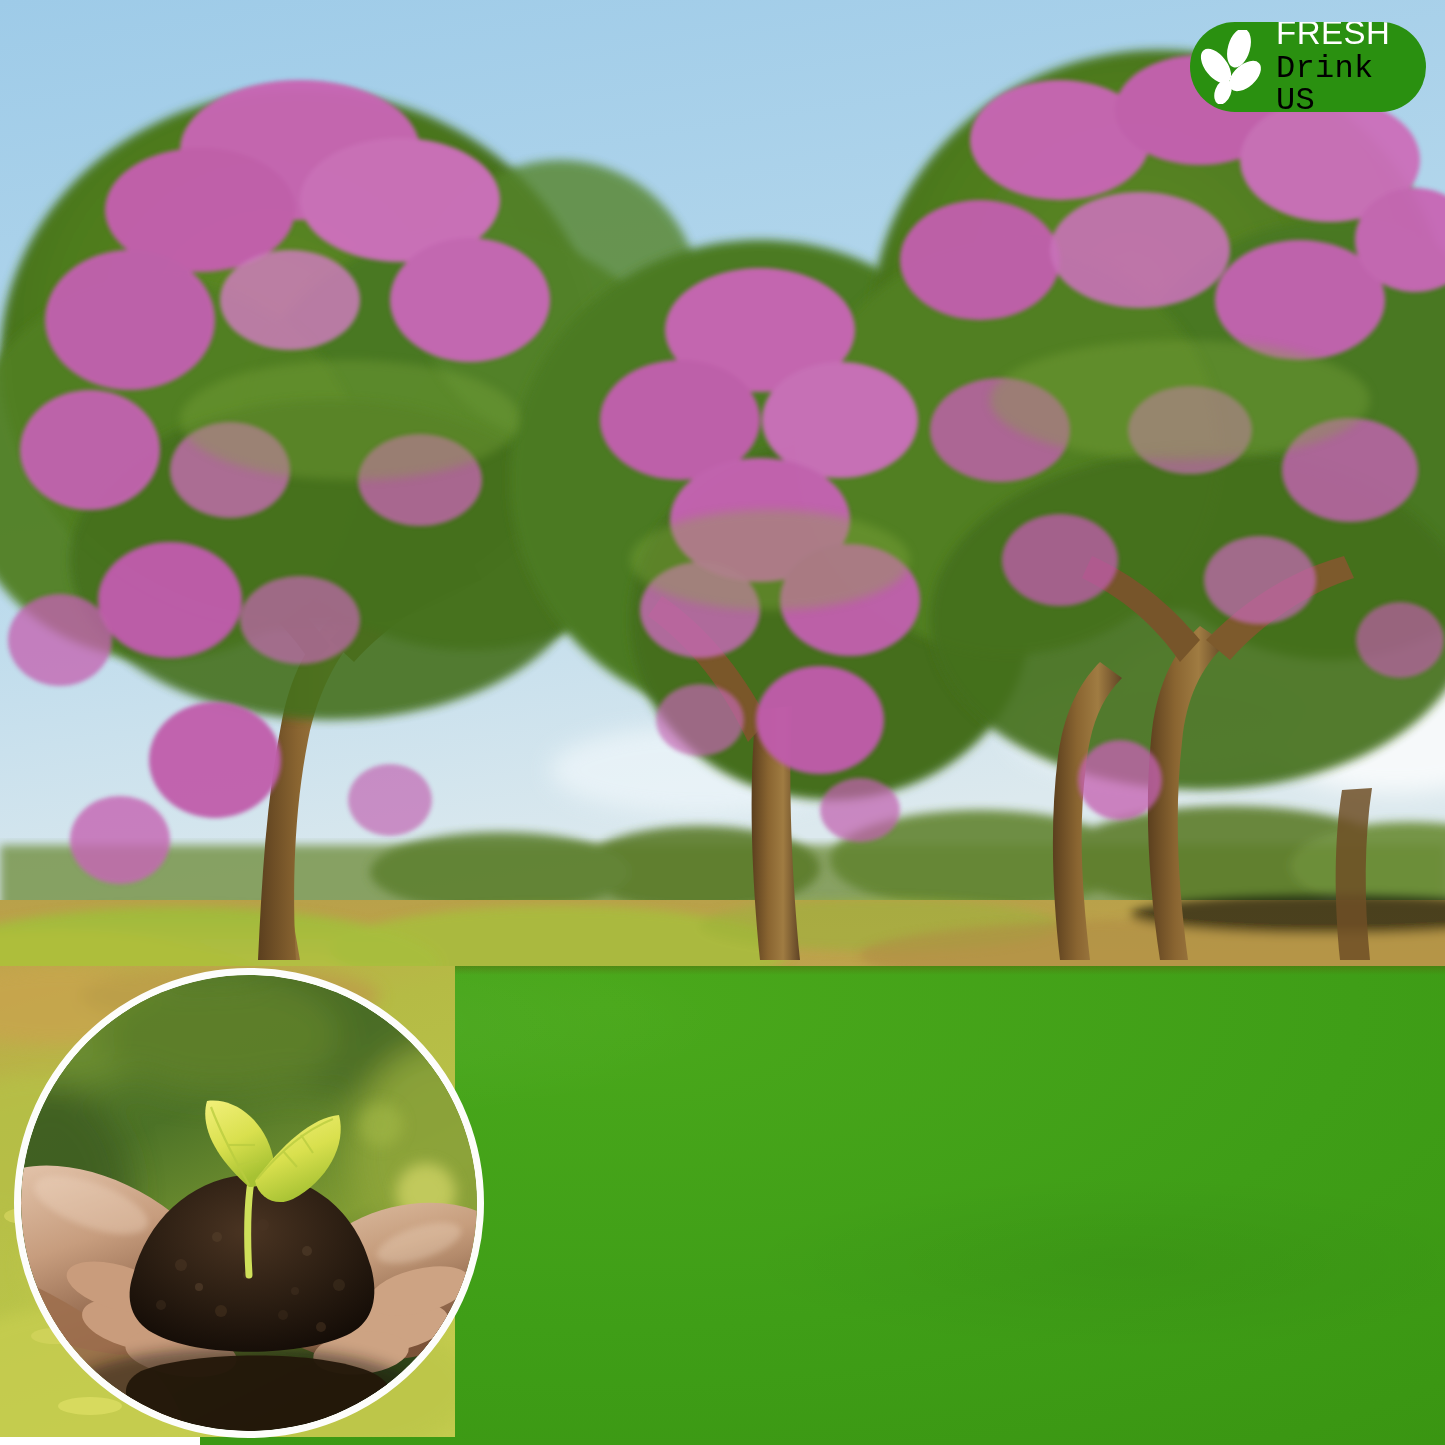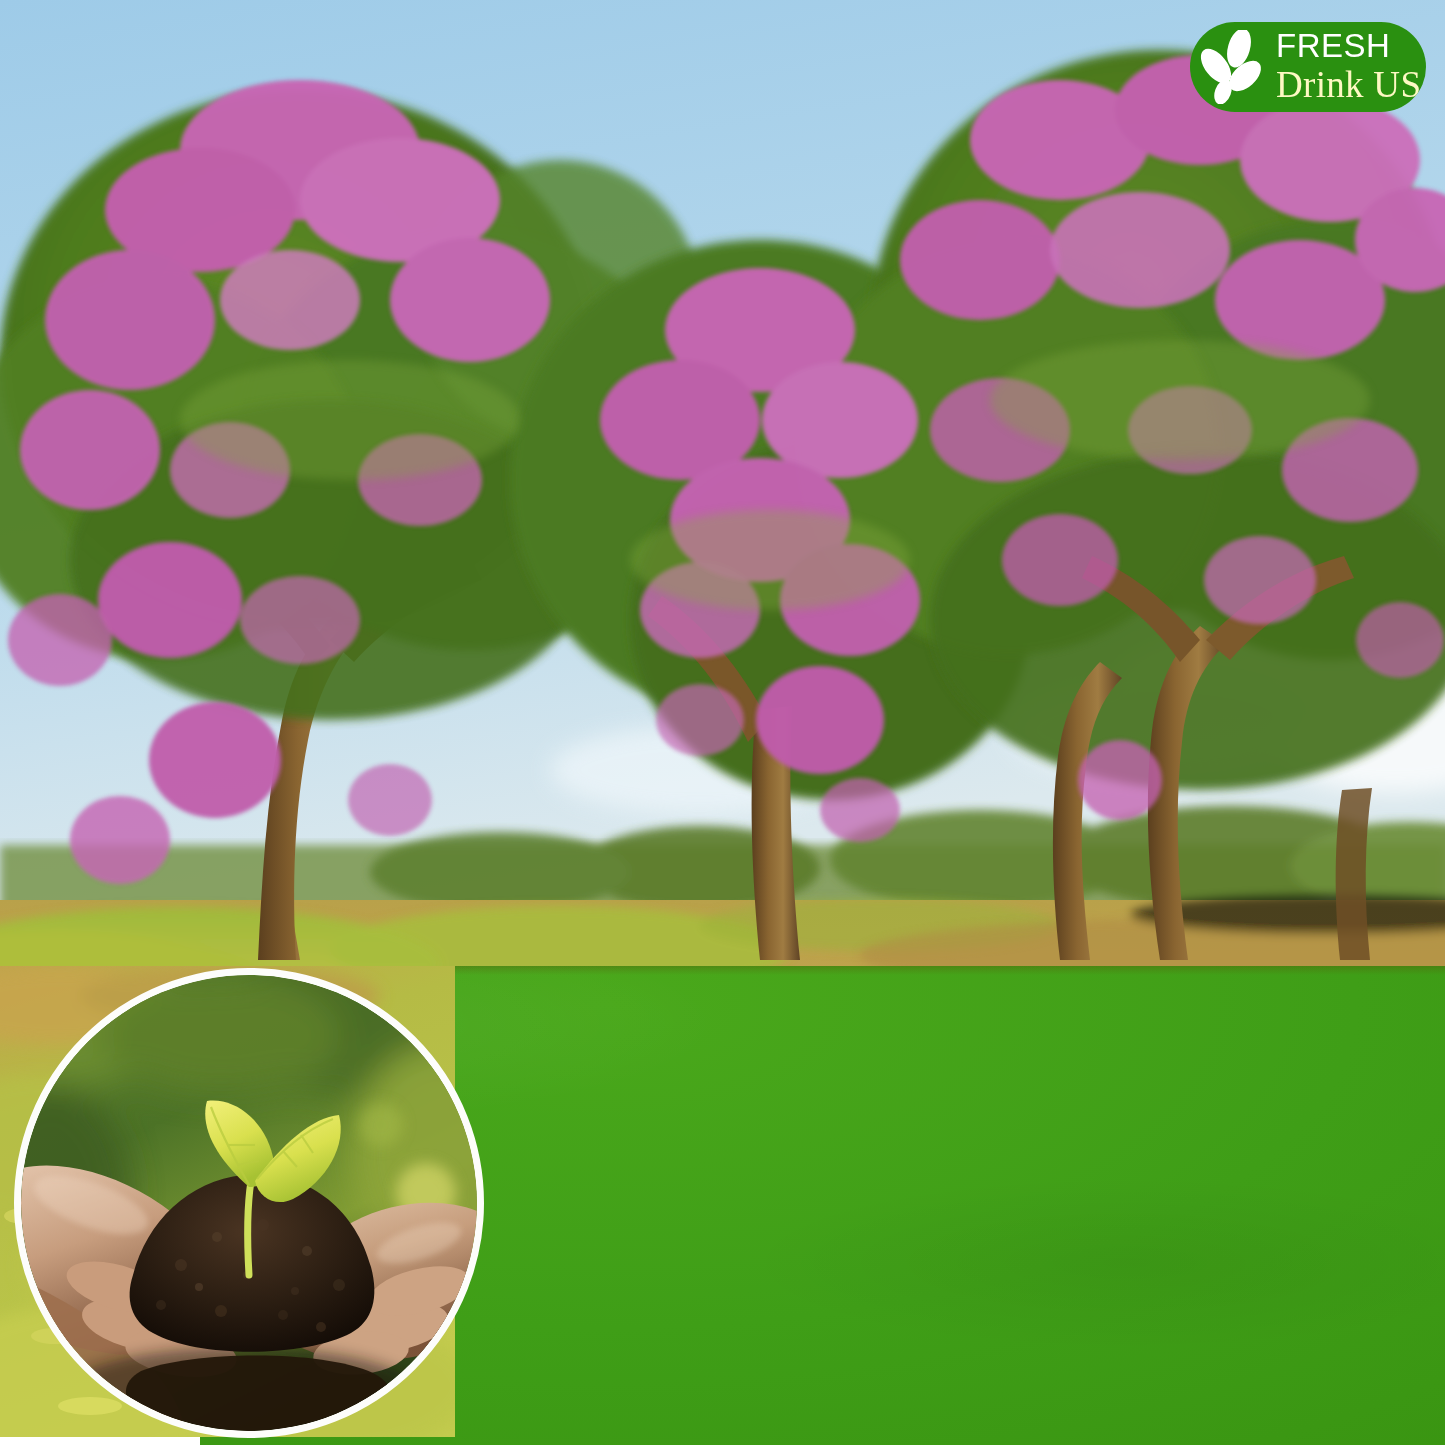--- a/index.html
+++ b/index.html
@@ -122,23 +122,23 @@
     padding-bottom: 2px;
   }
   .logo-fresh {
     color: #ffffff;
     font-family: "Liberation Sans", sans-serif;
     font-size: 33px;
     font-weight: 400;
     letter-spacing: 0.5px;
   }
   .logo-drink {
-    color: #fef9c3;
-    font-family: Liberation Serif, serif;
-    font-size: 37px;
+    color: #000000;
+    font-family: Liberation Mono, monospace;
+    font-size: 32px;
     font-weight: 400;
     letter-spacing: 0.3px;
     margin-top: 4px;
   }
 
   
   .copy {
     position: absolute;
     left: 518px;
     top: 978px;

